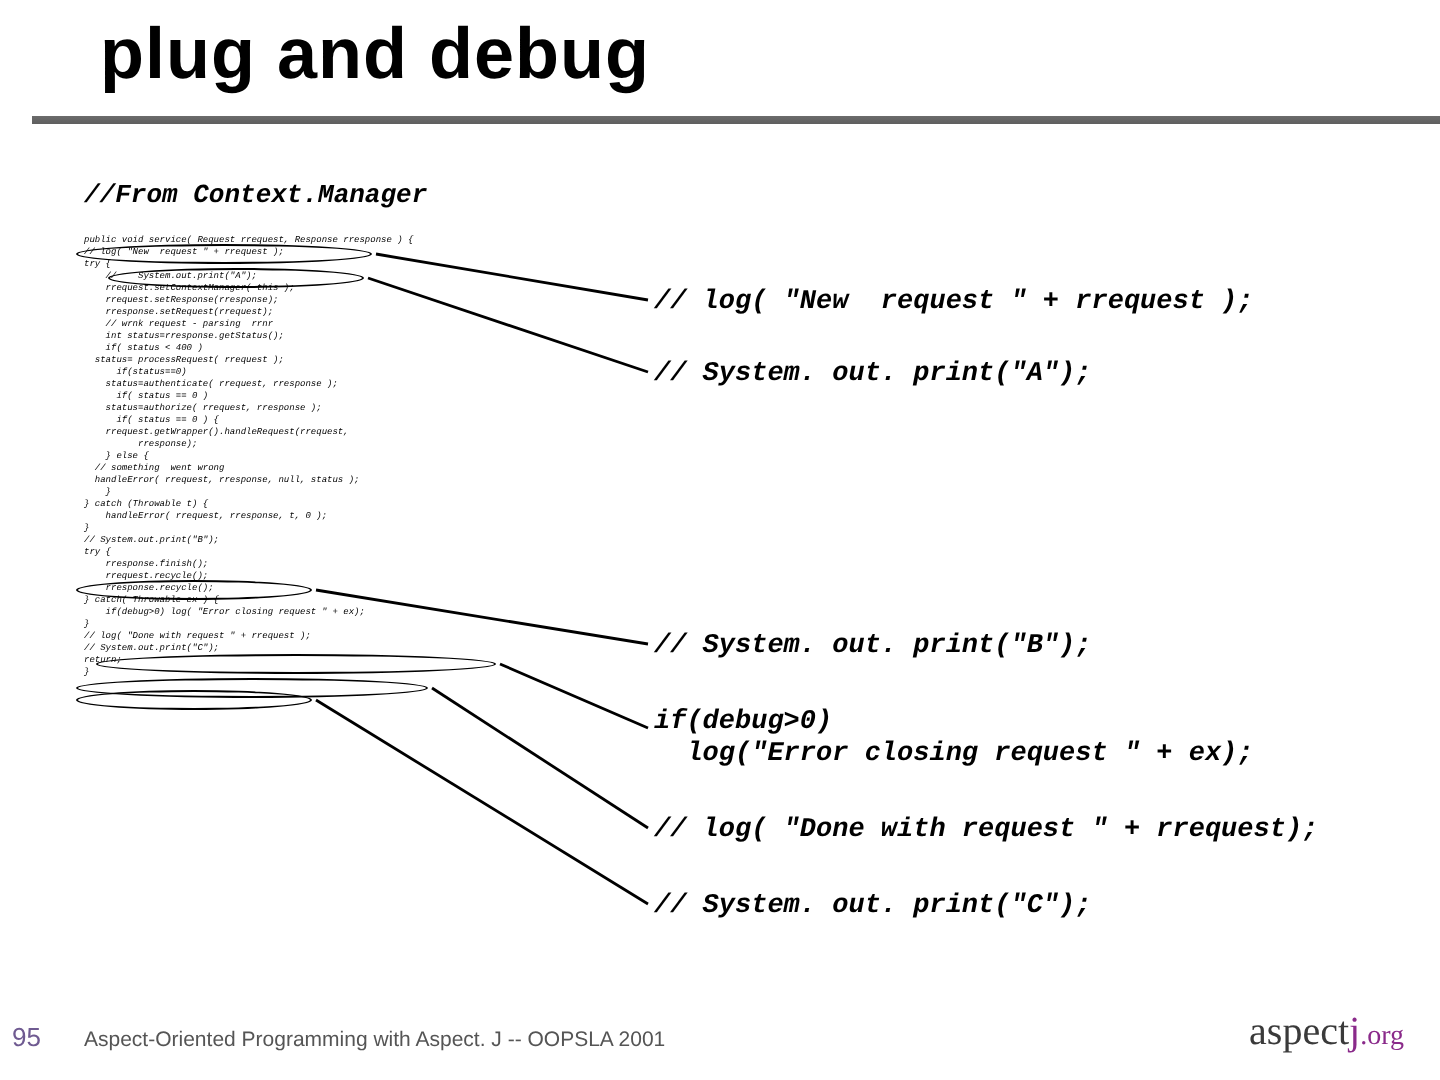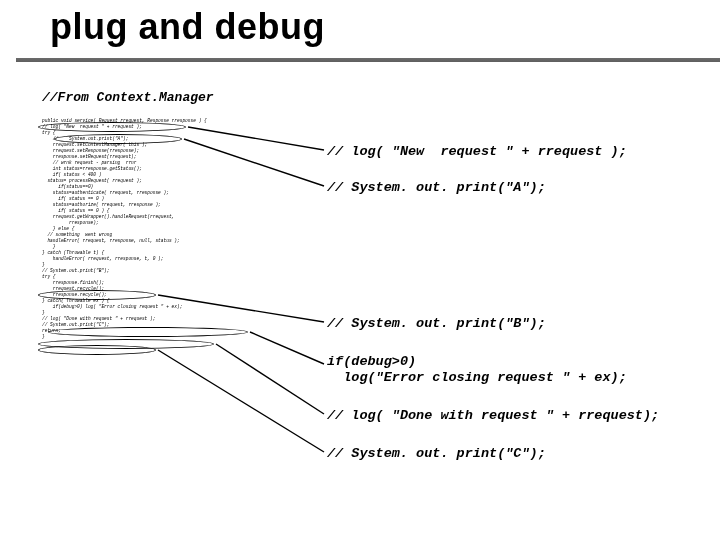--- a/index.html
+++ b/index.html
@@ -96,14 +96,21 @@
     <svg class="connector-svg">
       <line x1="146" y1="37" x2="282" y2="60" stroke="#000" stroke-width="1.4"></line>
       <line x1="142" y1="49" x2="282" y2="96" stroke="#000" stroke-width="1.4"></line>
       <line x1="116" y1="205" x2="282" y2="232" stroke="#000" stroke-width="1.4"></line>
       <line x1="208" y1="242" x2="282" y2="274" stroke="#000" stroke-width="1.4"></line>
       <line x1="174" y1="254" x2="282" y2="324" stroke="#000" stroke-width="1.4"></line>
       <line x1="116" y1="260" x2="282" y2="362" stroke="#000" stroke-width="1.4"></line>
     </svg>
   </div>
 
+  <div class="footer">
+    <div class="page-num">95</div>
+    <div class="foot-text">Aspect-Oriented Programming with Aspect. J -- OOPSLA 2001</div>
+    <div class="logo">
+      <span class="aj">aspect</span><span style="color:#8a2a8a">j</span><span class="org">.</span><span class="org">org</span>
+    </div>
+  </div>
 
 </div>
 
 </body></html>

